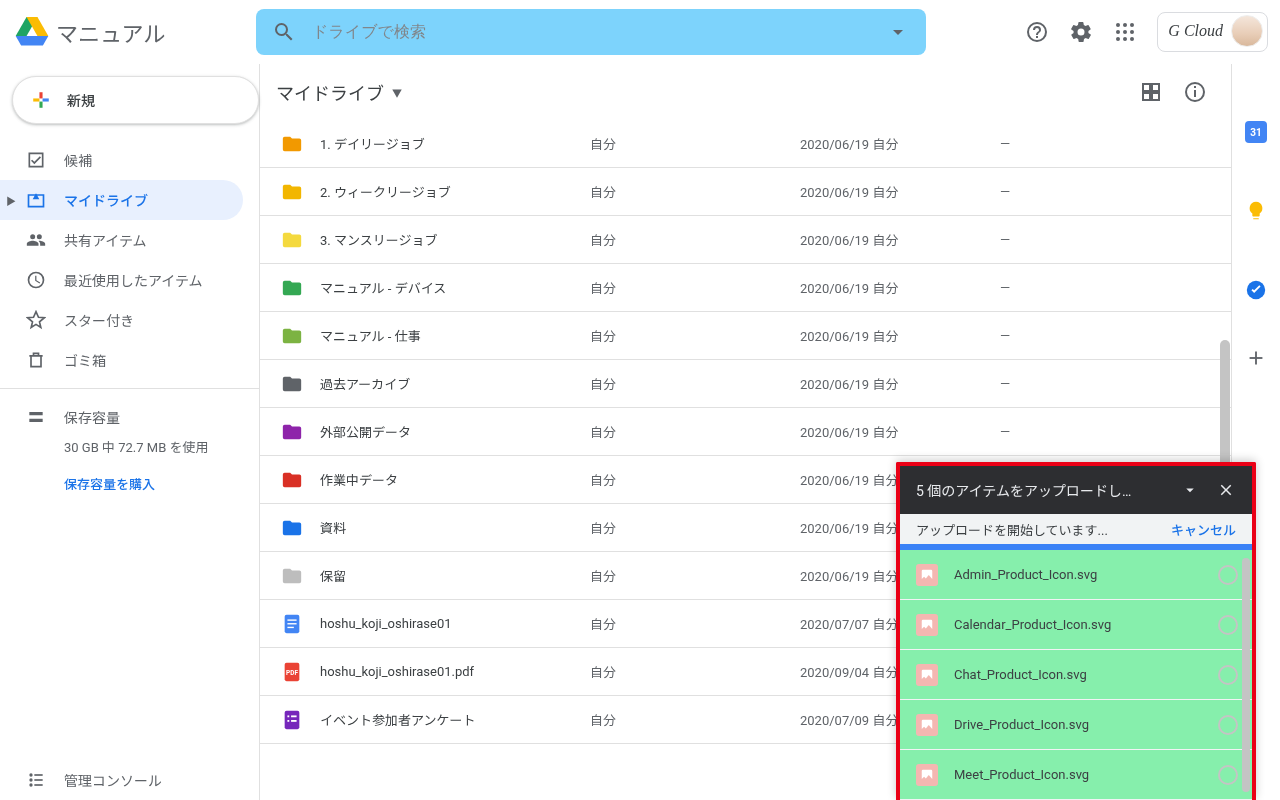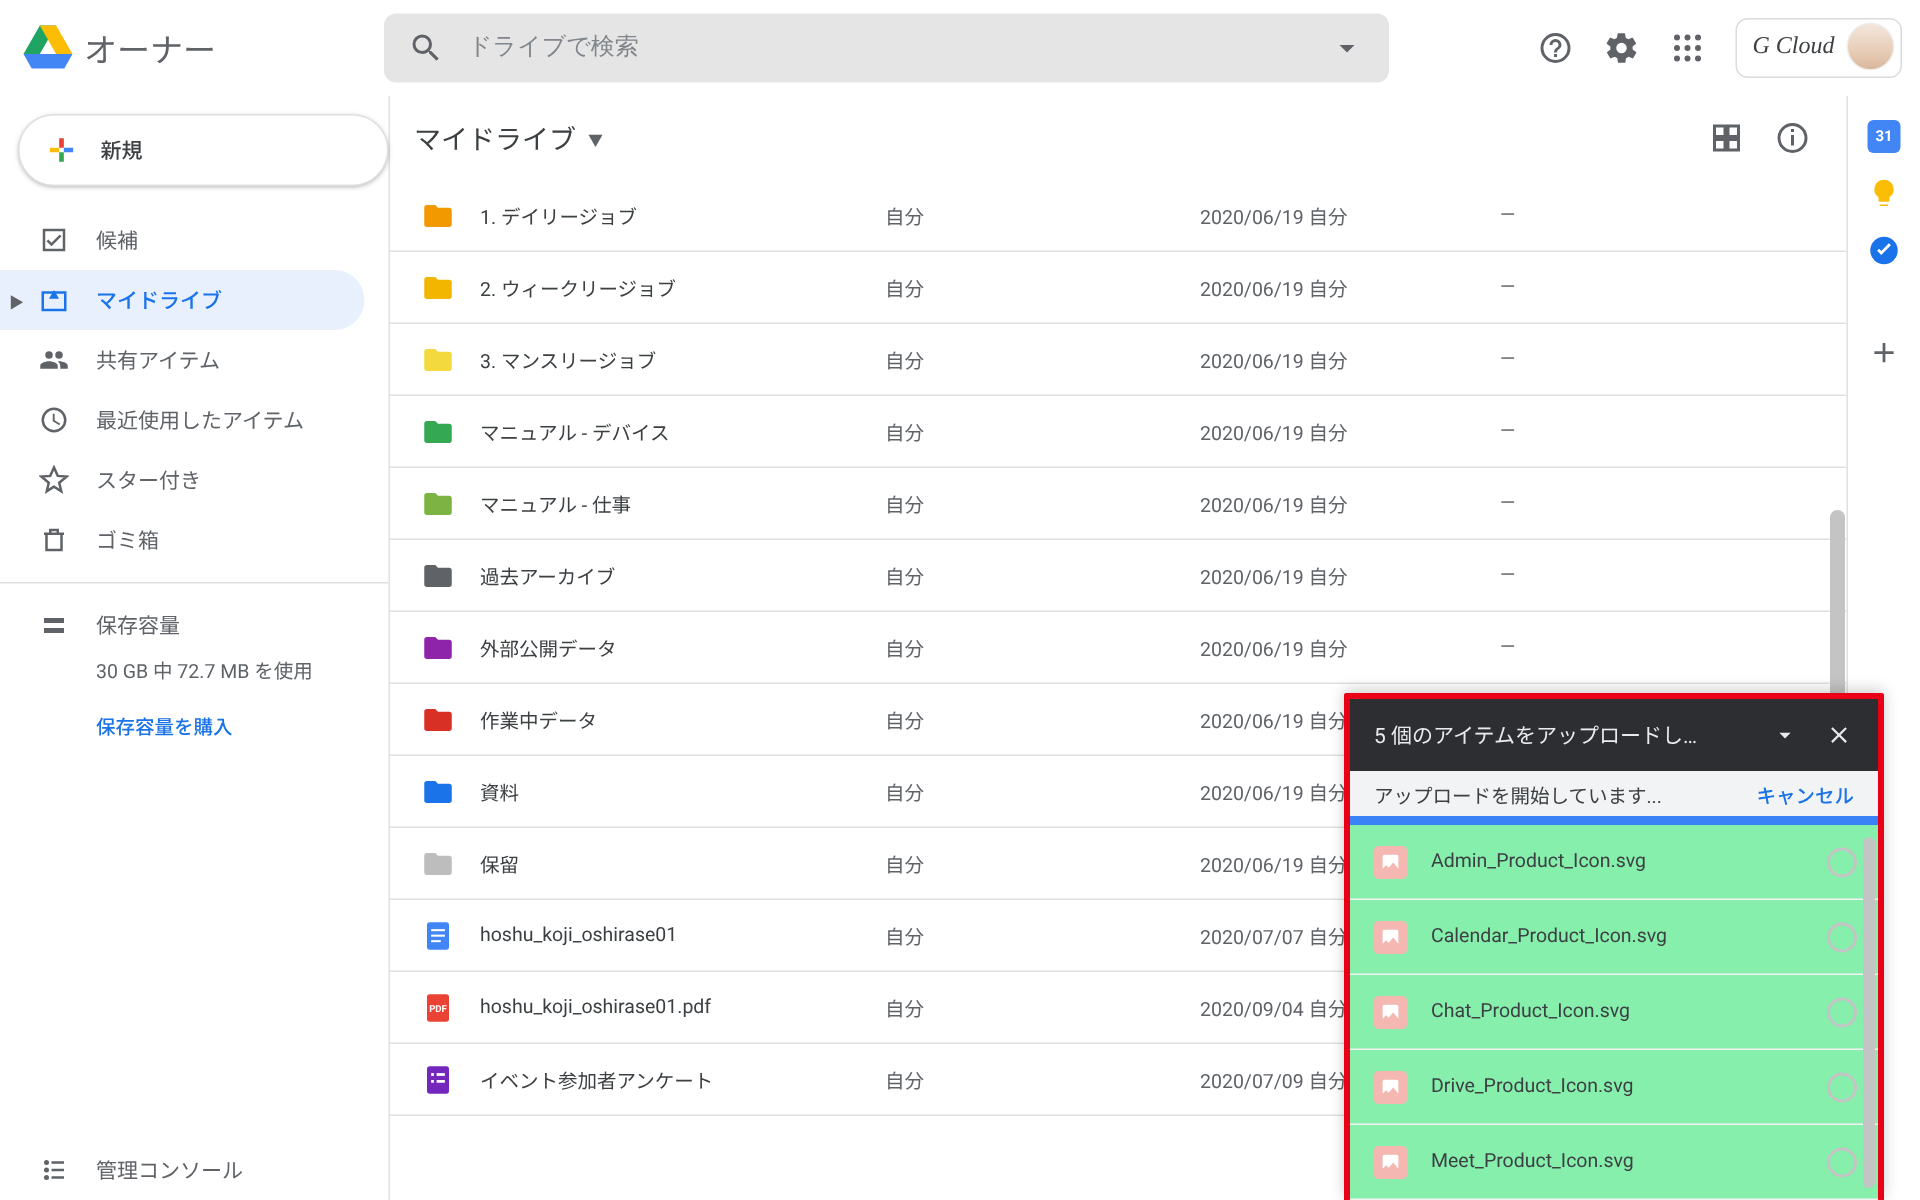--- a/index.html
+++ b/index.html
@@ -4,21 +4,21 @@
 <style>
   * { box-sizing: border-box; margin: 0; padding: 0; }
   body { font-family: "Roboto", "Noto Sans JP", Arial, sans-serif; font-size: 14px; color: #3c4043; width: 1280px; height: 800px; overflow: hidden; background: #fff; position: relative; }
 
   
   .header { display: flex; align-items: center; height: 64px; padding: 0 8px 0 12px; border-bottom: 0; }
   .logo-block { display: flex; align-items: center; width: 244px; }
   .logo-icon { width: 40px; height: 40px; display: flex; align-items: center; justify-content: center; }
   .logo-text { font-size: 22px; color: #5f6368; margin-left: 4px; }
   .search-wrap { flex: 1; display: flex; align-items: center; }
-  .search-bar { background: #e5e5e5; border-radius: 8px; height: 46px; width: 670px; display: flex; align-items: center; padding: 0 8px; }
+  .search-bar { background: #7dd3fc; border-radius: 8px; height: 46px; width: 670px; display: flex; align-items: center; padding: 0 8px; }
   .search-bar .icon-btn { color: #5f6368; }
   .search-input { flex: 1; border: none; background: transparent; font-size: 16px; color: #5f6368; padding: 0 8px; outline: none; }
   .search-input::placeholder { color: #80868b; }
   .header-icons { display: flex; align-items: center; gap: 4px; padding-right: 4px; }
   .icon-btn { width: 40px; height: 40px; border-radius: 50%; display: flex; align-items: center; justify-content: center; cursor: pointer; color: #5f6368; }
   .icon-btn svg { width: 24px; height: 24px; fill: currentColor; }
   .account-chip { display: flex; align-items: center; border: 1px solid #dadce0; border-radius: 8px; padding: 2px 4px 4px 10px; margin-left: 8px; gap: 8px; }
   .account-name { font-family: cursive, serif; font-style: italic; font-size: 16px; }
   .avatar { width: 32px; height: 32px; border-radius: 50%; background: linear-gradient(180deg,#f4e6db 0%,#e8cdb7 60%,#d9b89b 100%); border: 1px solid #eee; }
 
@@ -61,21 +61,21 @@
   .file-mod { width: 200px; color: #5f6368; }
   .file-size { flex: 1; color: #5f6368; }
   .sort-arrow { font-size: 14px; color:#5f6368;}
 
   
   .scrollbar-track { position: absolute; right: 0; top: 96px; bottom: 0; width: 12px; background: transparent; }
   .scrollbar-thumb { position: absolute; right: 1px; top: 180px; width: 10px; height: 250px; background: #c4c4c4; border-radius: 5px; }
 
   
   .right-rail { width: 48px; display: flex; flex-direction: column; align-items: center; padding-top: 16px; gap: 16px; }
-  .rail-icon { width: 22px; height: 22px; border-radius: 4px; display:flex; align-items:center; justify-content:center; cursor:pointer; }
+  .rail-icon { width: 22px; height: 22px; border-radius: 4px; display:flex; align-items:center; justify-content:center; cursor:pointer;margin-top:41px; }
   .rail-plus { margin-top:30px; cursor:pointer; color:#5f6368;}
 
   
   .upload-panel { position: absolute; right: 24px; bottom: 0; width: 360px; background: #86efac; border: 4px solid #ea0016; border-bottom: 0; box-shadow: 0 -2px 10px rgba(0,0,0,.2); z-index: 50; border-radius: 2px 2px 0 0; overflow: hidden; }
   .upload-header { background: #2d2e31; color: #e8eaed; height: 48px; display: flex; align-items: center; padding: 0 8px 0 16px; font-size: 14px; }
   .upload-header .title { flex: 1; white-space: nowrap; overflow: hidden; text-overflow: ellipsis; }
   .upload-header .hbtn { width: 36px; height: 36px; display:flex; align-items:center; justify-content:center; color:#e8eaed; cursor:pointer; }
   .upload-header .hbtn svg { width:18px; height:18px; fill:currentColor; }
   .upload-subheader { background: #f1f3f4; height: 36px; display: flex; align-items: center; padding: 0 16px; font-size: 13px; border-bottom:6px solid #3b82f6;}
   .upload-subheader .msg { flex:1; color:#3c4043; }
@@ -93,21 +93,21 @@
 
 <div class="header">
   <div class="logo-block">
     <span class="logo-icon">
       <svg viewBox="0 0 50 44" width="34" height="34">
         <path fill="#1fa463" d="M17 0h16L17 28H1z"></path>
         <path fill="#fbbc04" d="M33 0L49 28H33L17 0z"></path>
         <path fill="#4285f4" d="M1 28h48l-8 14H9z"></path>
       </svg>
     </span>
-    <span class="logo-text">オーナー</span>
+    <span class="logo-text">マニュアル</span>
   </div>
   <div class="search-wrap">
     <div class="search-bar">
       <span class="icon-btn">
           <svg viewBox="0 0 24 24">
             <path d="M15.5 14h-.79l-.28-.27A6.47 6.47 0 0016 9.5 6.5 6.5 0 109.5 16a6.47 6.47 0 004.23-1.57l.27.28v.79l5 4.99L20.49 19zm-6 0A4.5 4.5 0 1114 9.5 4.5 4.5 0 019.5 14z"></path>
           </svg>
         </span>
       <input class="search-input" placeholder="ドライブで検索" style="">
       <span class="icon-btn">

